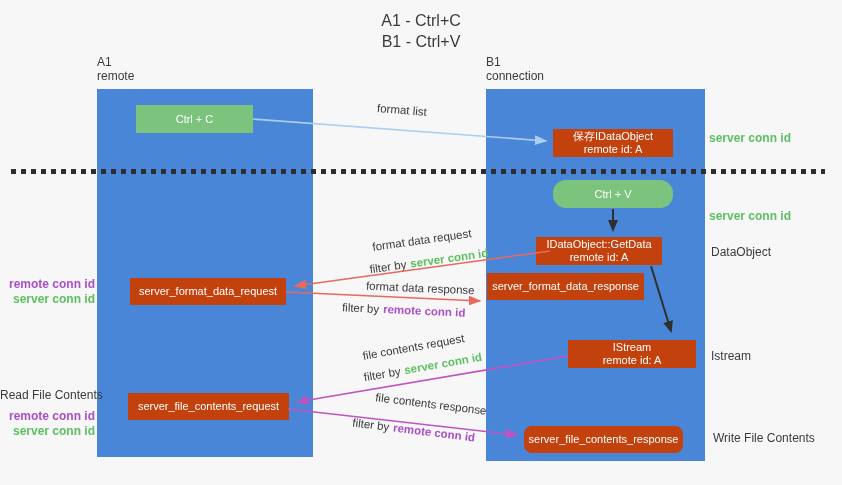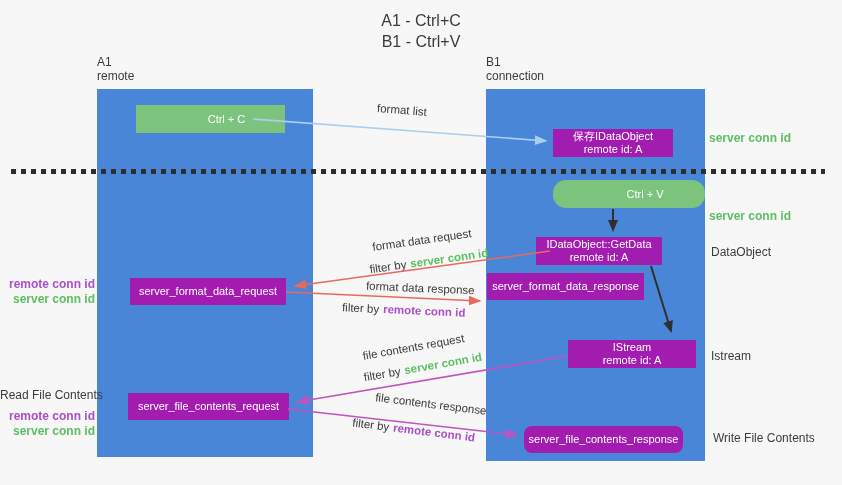--- a/index.html
+++ b/index.html
@@ -23,22 +23,22 @@
   .dotted-line{
     position:absolute;left:11px;top:169px;width:814px;height:5px;
     background:repeating-linear-gradient(to right,#2e2e2e 0 5px,transparent 5px 10px);
     z-index:5;
   }
 
   .node{
     position:absolute;display:flex;flex-direction:column;align-items:center;justify-content:center;
     color:#ffffff;font-size:11px;line-height:13px;text-align:center;z-index:4;
   }
-  .node.green{background:#7cc47d;padding-left:32px;}
-  .node.orange{background:#a21caf;}
+  .node.green{background:#7cc47d;}
+  .node.orange{background:#c2410c;}
 
   .edge-label{
     position:absolute;font-size:11.5px;color:#3b3b3b;white-space:nowrap;z-index:6;
   }
   .edge-label .pre{margin-right:4px;}
   .hl-green{color:#5cbf60;font-weight:bold;}
   .hl-purple{color:#ab4fc8;font-weight:bold;}
 
   .side-label{
     position:absolute;font-size:12px;color:#3b3b3b;white-space:nowrap;z-index:6;

